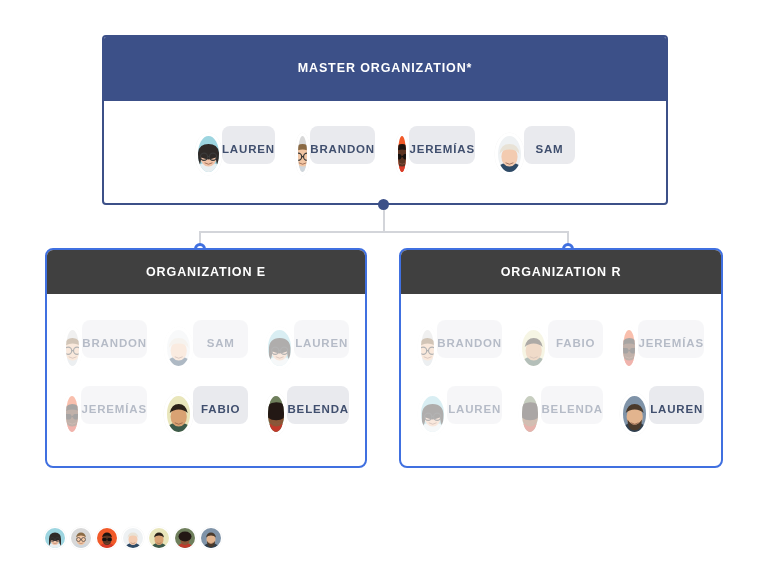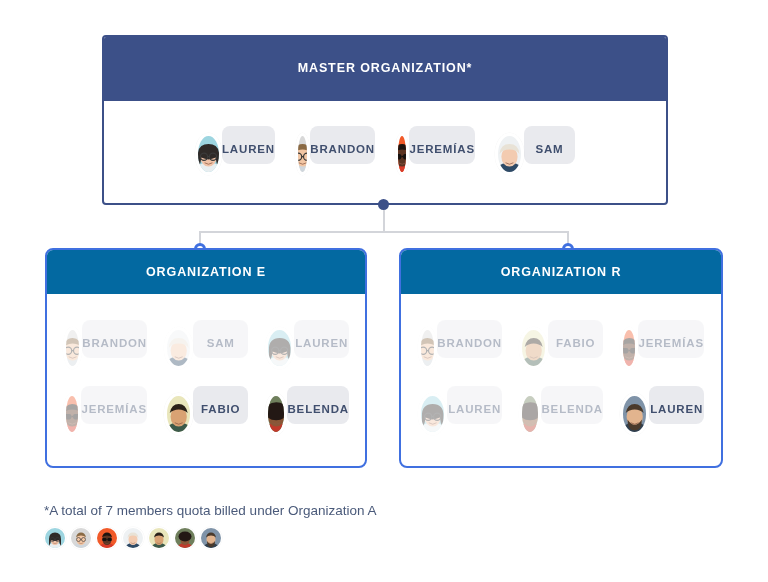--- a/index.html
+++ b/index.html
@@ -111,21 +111,21 @@
     border: 2px solid #4070e0;
     border-radius: 8px;
     background: #ffffff;
     overflow: hidden;
   }
   #sub-card-e { left: 45px; }
   #sub-card-r { left: 399px; width: 324px; }
 
   .sub-header {
     height: 44px;
-    background: #0369a1;
+    background: #404040;
     color: #ffffff;
     display: flex;
     align-items: center;
     justify-content: center;
   }
   .sub-header .line {
     font-size: 12.5px;
     font-weight: bold;
     letter-spacing: 0.9px;
   }
@@ -504,21 +504,20 @@
               </svg>
             </div>
             <div class="pill">
               <span class="pill-label">LAUREN</span>
             </div>
           </div>
         </div>
       </div>
   </div>
 
-  <div class="footnote">*A total of 7 members quota billed under Organization A</div>
   <div class="footer-avatars" id="footer-avatars">
       <div class="avatar">
         <svg viewBox="0 0 40 40" preserveAspectRatio="xMidYMid slice">
           <rect width="40" height="40" fill="#9dd5e0"></rect>
           <path d="M4 40 q2-9 16-11 q14 2 16 11z" fill="#e8eef0"></path>
           <ellipse cx="20" cy="23" rx="9" ry="11" fill="#f0c3a8"></ellipse>
           <path d="M8 22 q0-13 12-13 q12 0 12 13 v14 q-4-6-4-12 q-8 4-16 0 q0 6-4 12z" fill="#2f2a28"></path>
           <g stroke="#3a3a3a" stroke-width="1.3" fill="none">
             <circle cx="15" cy="23" r="4"></circle>
             <circle cx="25" cy="23" r="4"></circle>

